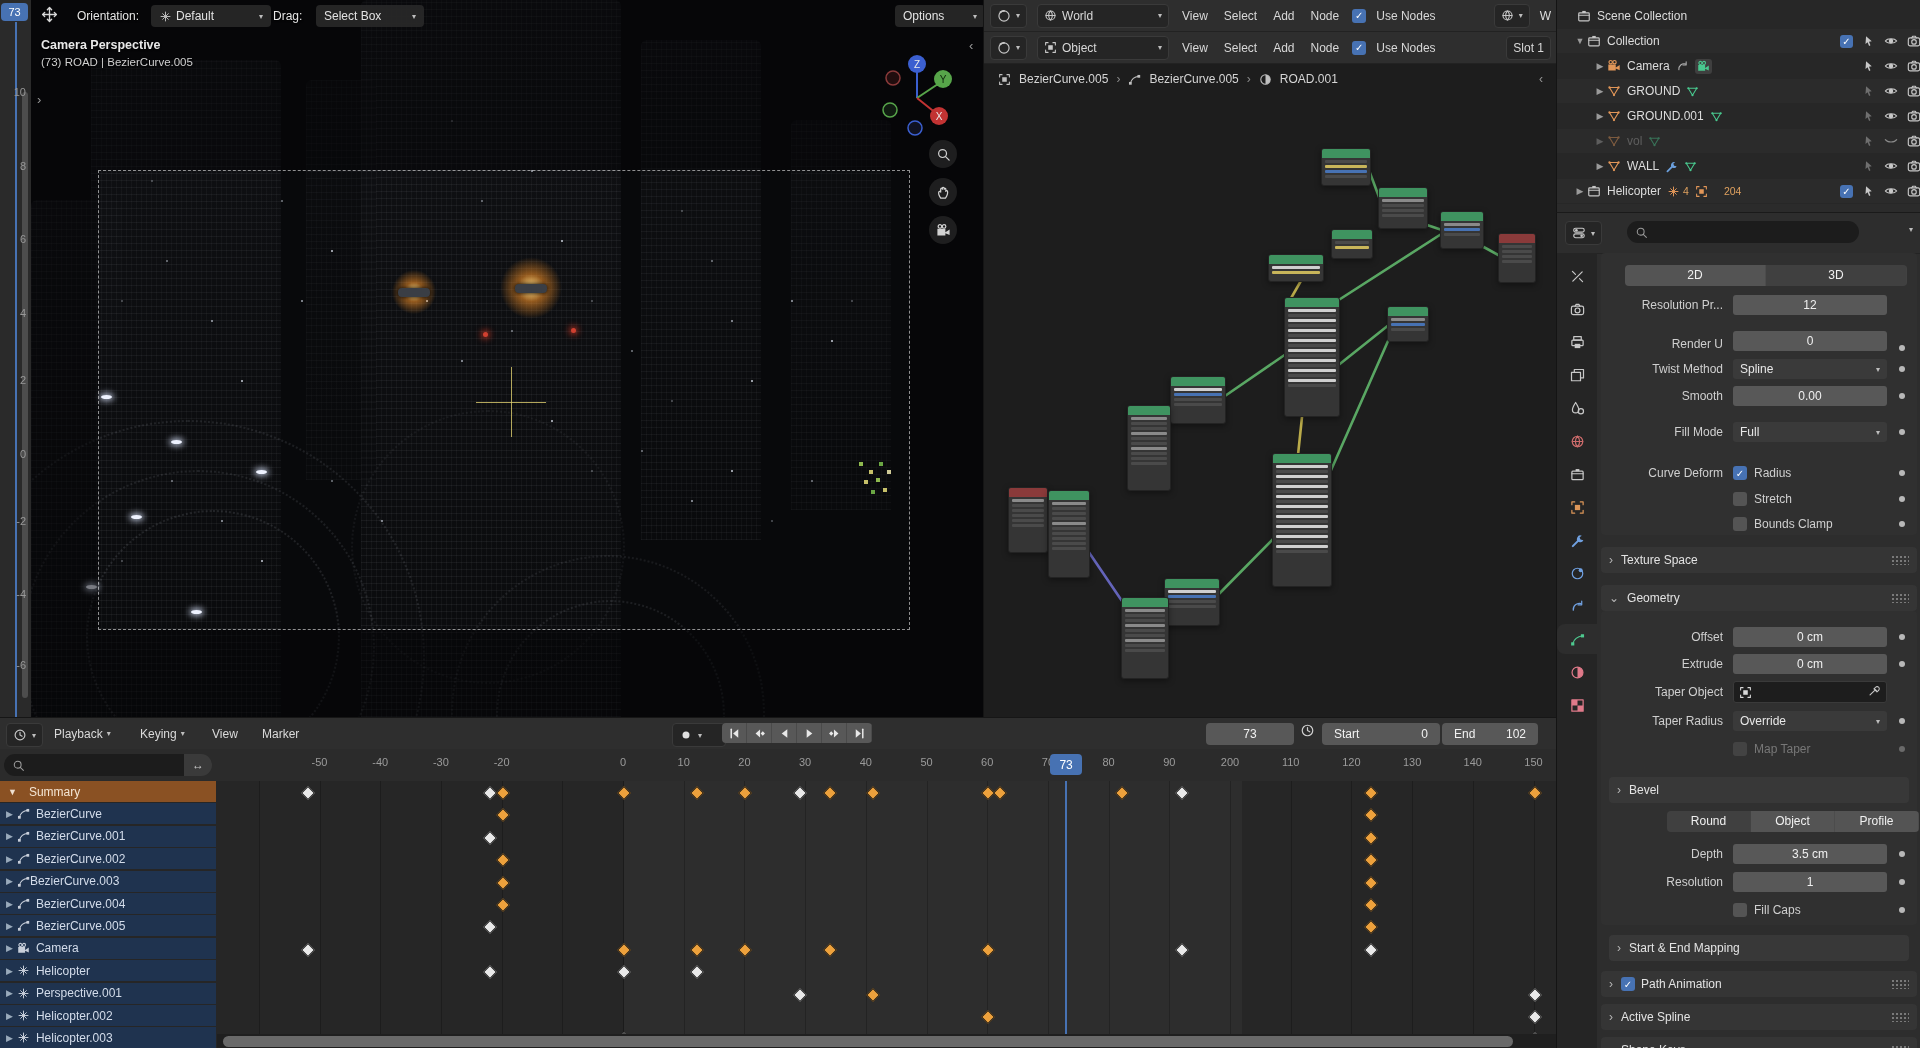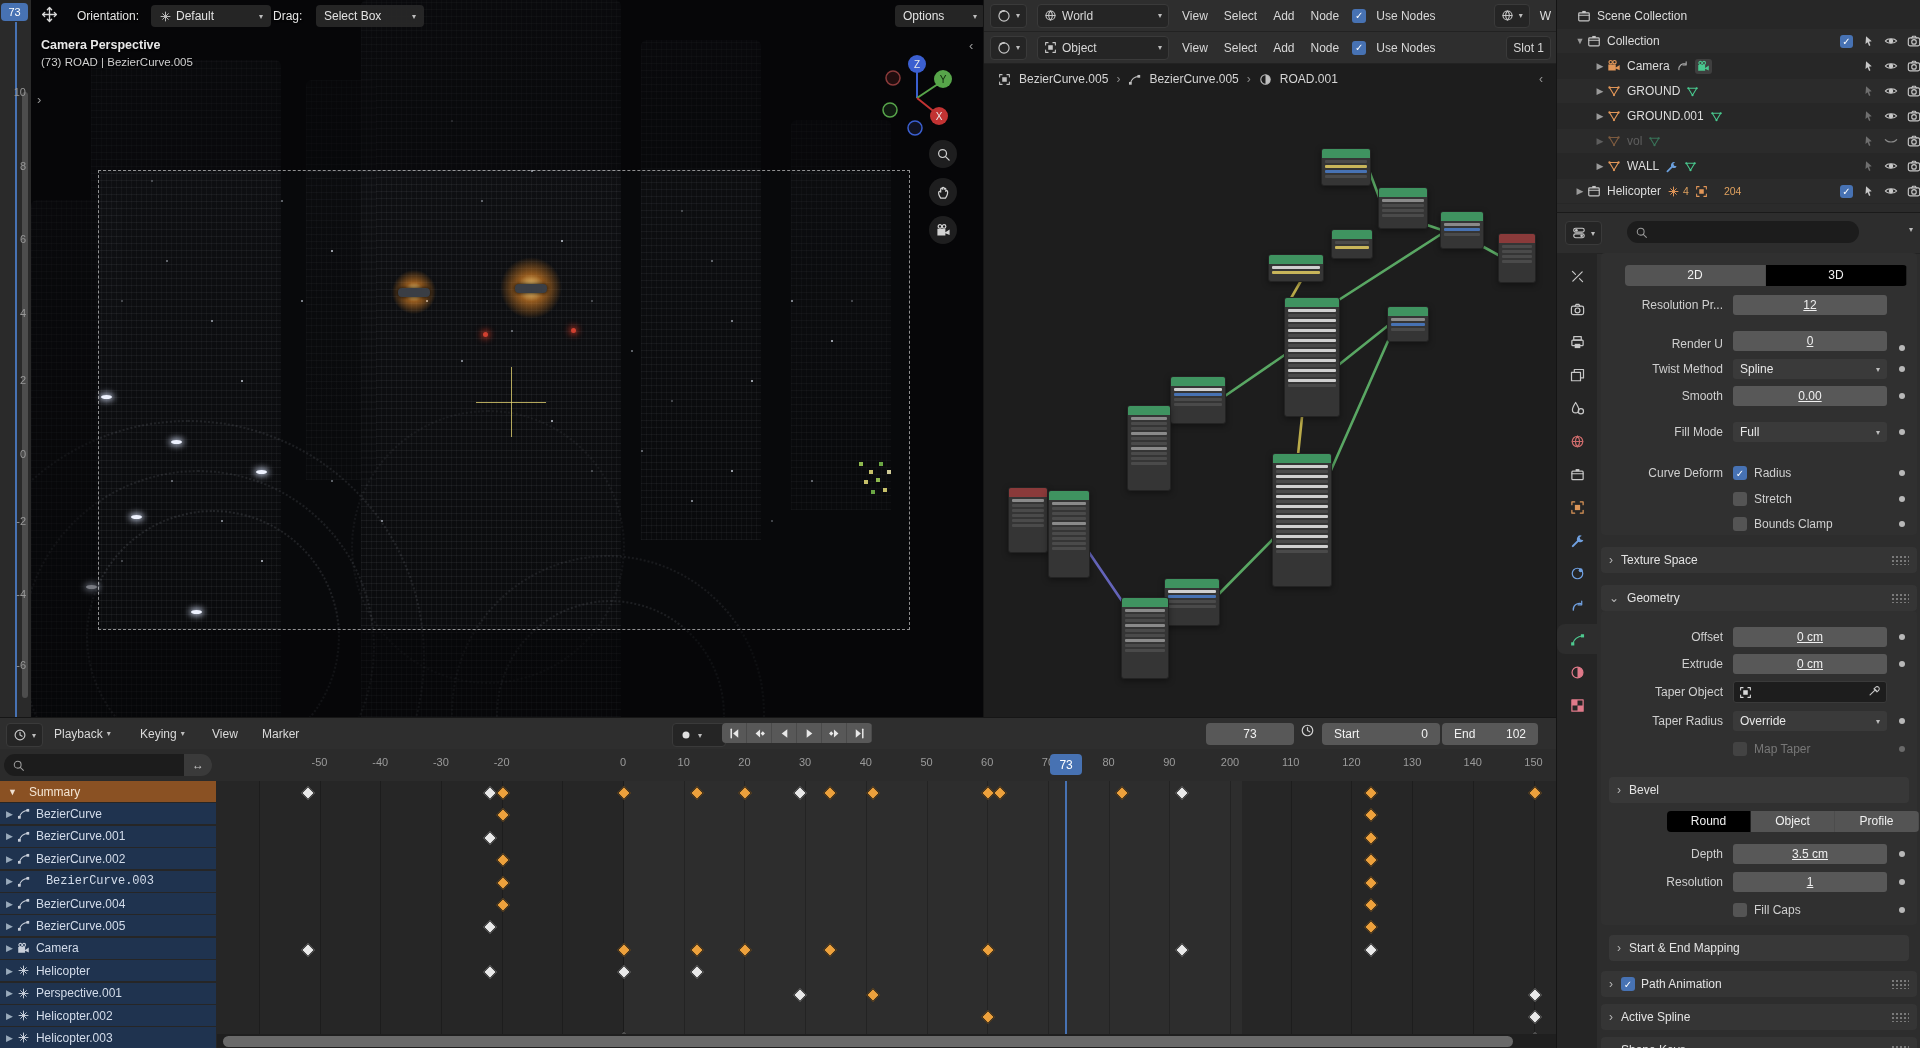--- a/index.html
+++ b/index.html
@@ -60,32 +60,32 @@
   .ol-right{margin-left:auto;display:flex;align-items:center;gap:9px;}
   .ol-caret{width:14px;text-align:center;color:#9a9a9a;font-size:9px;}
   
   #properties{left:1556px;top:212px;width:364px;height:836px;background:#2d2d2d;border-left:1px solid #141414;border-top:1px solid #1a1a1a;}
   #prop-tabs{position:absolute;left:0;top:40px;width:40px;height:796px;background:#252525;}
   .ptab{position:absolute;left:0;width:40px;height:30px;display:flex;align-items:center;justify-content:center;}
   .ptab.active{background:#2d2d2d;border-radius:8px 0 0 8px;width:40px;}
   .prow{position:absolute;left:40px;width:324px;height:24px;display:flex;align-items:center;}
   .plabel{flex:0 0 126px;text-align:right;padding-right:10px;color:#cfcfcf;white-space:nowrap;overflow:hidden;}
   .pctrl{width:154px;position:relative;display:flex;align-items:center;}
-  .pnum{width:100%;height:20px;background:#585858;border-radius:3px;color:#f0f0f0;display:flex;align-items:center;justify-content:center;text-decoration:underline;}
+  .pnum{width:100%;height:20px;background:#585858;border-radius:3px;color:#f0f0f0;display:flex;align-items:center;justify-content:center;}
   .pmenu{width:100%;height:20px;background:#3a3a3a;border-radius:3px;color:#e8e8e8;display:flex;align-items:center;padding:0 7px;box-sizing:border-box;}
   .pmenu .caret{margin-left:auto;}
   .pdot{width:6px;height:6px;border-radius:50%;background:#b8b8b8;margin-left:12px;}
   .pdot.dim{background:#6a6a6a;}
   .pcheck{width:14px;height:14px;border-radius:3px;background:#545454;display:flex;align-items:center;justify-content:center;color:#fff;font-size:10px;flex:0 0 auto;}
   .pcheck.on{background:#4772b3;}
   .ppanel{position:absolute;left:4px;width:356px;height:26px;background:#353535;border-radius:4px;display:flex;align-items:center;padding:0 8px;box-sizing:border-box;color:#e3e3e3;}
   .ppanel .grip{margin-left:auto;width:18px;height:10px;background:radial-gradient(circle,#7a7a7a 1px,transparent 1.3px);background-size:4px 4px;}
   .seg{display:flex;width:100%;height:21px;border-radius:4px;overflow:hidden;}
   .seg div{flex:1;background:#545454;color:#f0f0f0;display:flex;align-items:center;justify-content:center;border-right:1px solid #44444480;}
-  .seg div.on{background:#000000;}
+  .seg div.on{background:#404040;}
   
   #dopesheet{left:0;top:717px;width:1556px;height:331px;background:#262626;border-top:1px solid #161616;}
   #ds-header{position:absolute;left:0;top:0;width:1556px;height:31px;background:#2e2e2e;border-bottom:1px solid #202020;}
   .ds-menu{position:absolute;top:5px;height:21px;display:flex;align-items:center;gap:4px;color:#dadada;}
   #ds-band{position:absolute;left:0;top:31px;width:1556px;height:32px;background:#2b2b2b;border-bottom:1px solid #1d1d1d;}
   #ds-channels{position:absolute;left:0;top:63px;width:217px;height:268px;background:#262626;border-right:1px solid #161616;overflow:hidden;}
   .ch-row{position:absolute;left:0;width:216px;height:21px;background:#1f334f;display:flex;align-items:center;color:#d3dcea;}
   .ch-row.summary{background:#8a5123;color:#f4e5d3;}
   #ds-keys{position:absolute;left:217px;top:63px;width:1339px;height:268px;background:#2d2d2d;overflow:hidden;}
   .dkey{position:absolute;width:8px;height:8px;transform:rotate(45deg);border:1px solid #141414;}
@@ -1366,21 +1366,21 @@
         </div>
         <div class="ch-row" style="top: 89.6px;">
           <span style="margin: 0px 4px 0px 6px; font-size: 9px; color: rgb(153, 170, 187);">▶</span>
           <span class="icon" style="color: rgb(200, 207, 218);">
             <svg width="13" height="13" viewBox="0 0 16 16" fill="none" stroke="currentColor" stroke-width="1.3" stroke-linecap="round" stroke-linejoin="round">
               <path d="M3 12.5 C4.5 6.5 10 4.5 13.5 4"></path>
               <rect x="1.2" y="11" width="3.4" height="3.4" fill="currentColor" stroke="none"></rect>
               <rect x="11.6" y="2.4" width="3.4" height="3.4" fill="currentColor" stroke="none"></rect>
             </svg>
           </span>
-          <span style="margin-left: 16px; white-space: nowrap; font-family: Liberation Mono, monospace;">BezierCurve.003</span>
+          <span style="margin-left: 0; white-space: nowrap;">BezierCurve.003</span>
         </div>
         <div class="ch-row" style="top: 112px;">
           <span style="margin: 0px 4px 0px 6px; font-size: 9px; color: rgb(153, 170, 187);">▶</span>
           <span class="icon" style="color: rgb(200, 207, 218);">
             <svg width="13" height="13" viewBox="0 0 16 16" fill="none" stroke="currentColor" stroke-width="1.3" stroke-linecap="round" stroke-linejoin="round">
               <path d="M3 12.5 C4.5 6.5 10 4.5 13.5 4"></path>
               <rect x="1.2" y="11" width="3.4" height="3.4" fill="currentColor" stroke="none"></rect>
               <rect x="11.6" y="2.4" width="3.4" height="3.4" fill="currentColor" stroke="none"></rect>
             </svg>
           </span>

